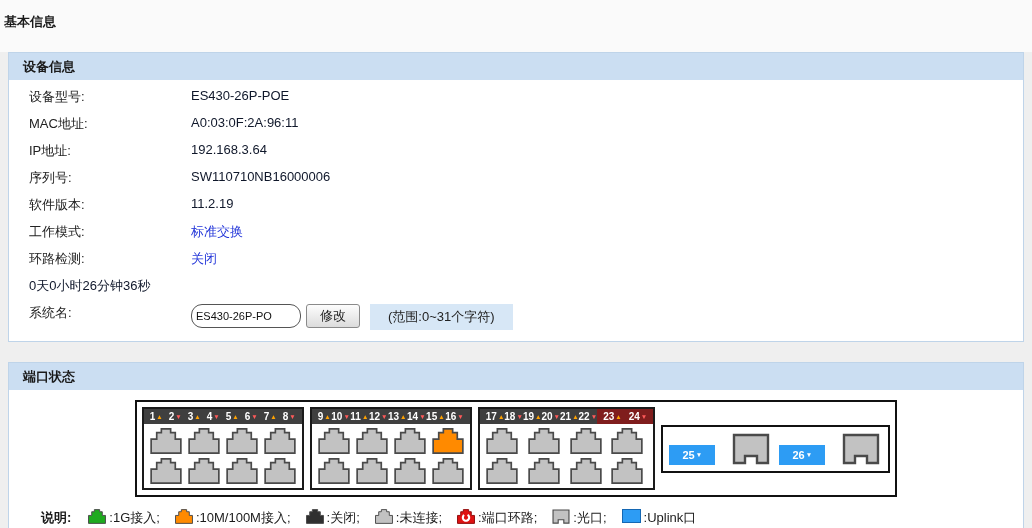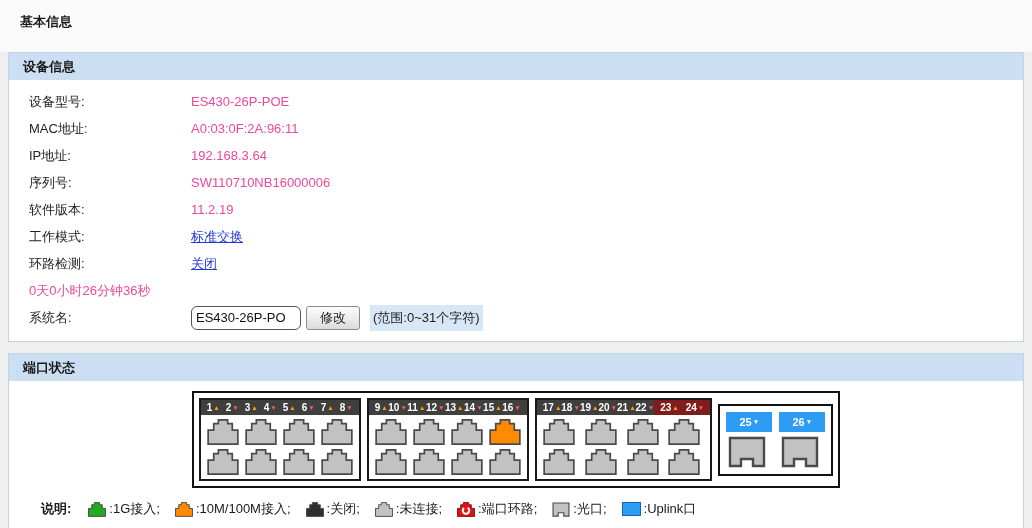--- a/index.html
+++ b/index.html
@@ -3,42 +3,42 @@
 <meta charset="utf-8">
 <style>
   html,body{margin:0;padding:0;}
   body{
     width:1032px;height:528px;overflow:hidden;
     background:#efefef;
     font-family:"Liberation Sans","DejaVu Sans",sans-serif;
     font-size:13px;color:#1a1a1a;
   }
   .topstrip{background:#fafafa;height:52px;}
-  .page-title{padding:13px 0 0 20px;font-weight:bold;font-size:13px;}
-  .panel{margin:0 8px 11px 8px;background:#fff;border:1px solid #bfd4e9;}
+  .page-title{padding:13px 0 0 4px;font-weight:bold;font-size:13px;}
+  .panel{margin:0 8px 20px 8px;background:#fff;border:1px solid #bfd4e9;}
   .panel-header{
     background:#cbdef2;height:27px;line-height:27px;
     font-weight:bold;font-size:13px;padding-left:14px;
     margin:-1px -1px 0 -1px;border:1px solid #bfd4e9;border-bottom:none;
   }
   .panel-body{padding:8px 0 10px 0;}
-  .info-row{display:flex;align-items:center;height:27px;padding-left:20px;}
+  .info-row{display:flex;align-items:flex-start;height:27px;padding-left:20px;}
   .info-label{width:162px;flex:0 0 162px;color:#222;}
-  .info-value{color:#ec4899;}
-  a.val-link{color:#2336d9;text-decoration:underline;cursor:pointer;}
+  .info-value{color:#0f172a;}
+  a.val-link{color:#2336d9;cursor:pointer;}
   .sysname-input{
-    width:100px;height:20px;border:1px solid #555;border-radius:6px;
-    font-family:inherit;font-size:13px;padding:1px 4px;color:#111;
+    width:100px;height:20px;border:1px solid #555;border-radius:11px;
+    font-family:inherit;font-size:11px;padding:1px 4px;color:#111;
   }
   .modify-btn{
     margin-left:5px;height:24px;padding:0 13px;font-family:Liberation Mono, monospace;font-size:13px;
     background:linear-gradient(#fdfdfd,#dcdcdc);border:1px solid #8a8a8a;border-radius:3px;
     color:#222;cursor:pointer;
   }
-  .range-hint{margin-left:10px;background:#d7e7f6;padding:4px 3px;color:#222;}
+  .range-hint{margin-left:10px;background:#d7e7f6;padding:4px 18px;color:#222;}
   
   .port-wrap{padding-top:10px;}
   .port-frame{
     width:-moz-fit-content;width:fit-content;margin:0 auto;
     border:2px solid #111;padding:5px;display:flex;gap:6px;align-items:stretch;background:#fff;
   }
   .pgroup{border:2px solid #1a1a1a;background:#fff;}
   .ghead{
     background:#3f3f3f;height:15px;display:flex;align-items:center;
     justify-content:space-between;padding:0 6px;
@@ -46,29 +46,29 @@
   }
   .plabel{display:inline-flex;align-items:center;line-height:15px;}
   .tri{font-size:6.5px;margin-left:1px;}
   .tri.up{color:#ffa200;}
   .tri.dn{color:#ff5a5a;}
   .ublk{display:flex;gap:7px;align-self:stretch;align-items:center;
         background:#7f1d1d;padding:0 6px;margin-right:-6px;}
   .pgrid{display:grid;grid-template-columns:repeat(4,auto);gap:4px 6px;padding:4px 6px;}
   .port{line-height:0;cursor:pointer;}
   .sfp-box{border:2px solid #111;align-self:center;padding:6px;display:flex;gap:7px;background:#fff;}
-  .sfp-col{display:flex;flex-direction:column;align-items:flex-start;gap:4px;}
+  .sfp-col{display:flex;flex-direction:row;align-items:flex-end;gap:15px;}
   .sfp-head{
     background:#2d9cf4;color:#fff;font-weight:bold;font-size:11px;
     width:46px;height:20px;display:flex;align-items:center;justify-content:center;
   }
   
   .legend{display:flex;align-items:center;gap:15px;padding:12px 0 2px 32px;font-size:13px;flex-wrap:nowrap;}
   .legend-title{font-weight:bold;margin-right:2px;}
-  .legend-item{display:inline-flex;align-items:center;gap:3px;}
+  .legend-item{display:inline-flex;align-items:flex-start;gap:3px;}
   .legend-icon{line-height:0;display:inline-flex;}
   .uplink-rect{width:17px;height:12px;background:#2d9cf4;border:1px solid #1467b3;display:inline-block;}
 </style>
 </head>
 <body>
 
 <div class="topstrip">
   <div class="page-title">基本信息</div>
 </div>
 

